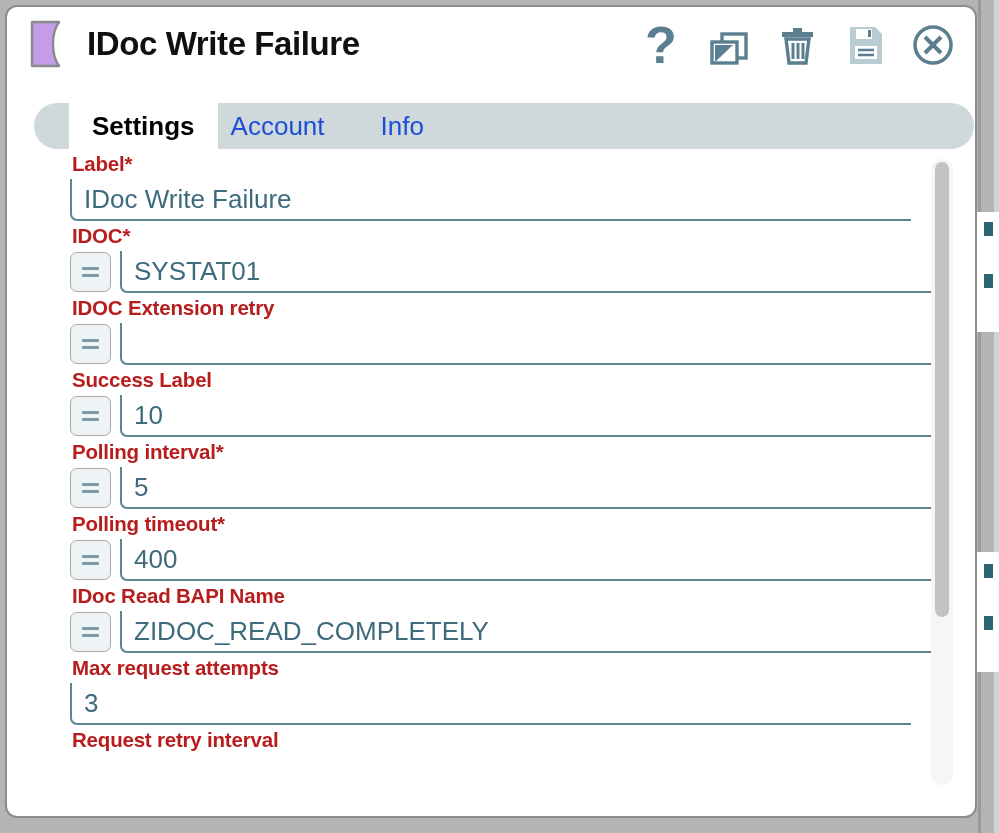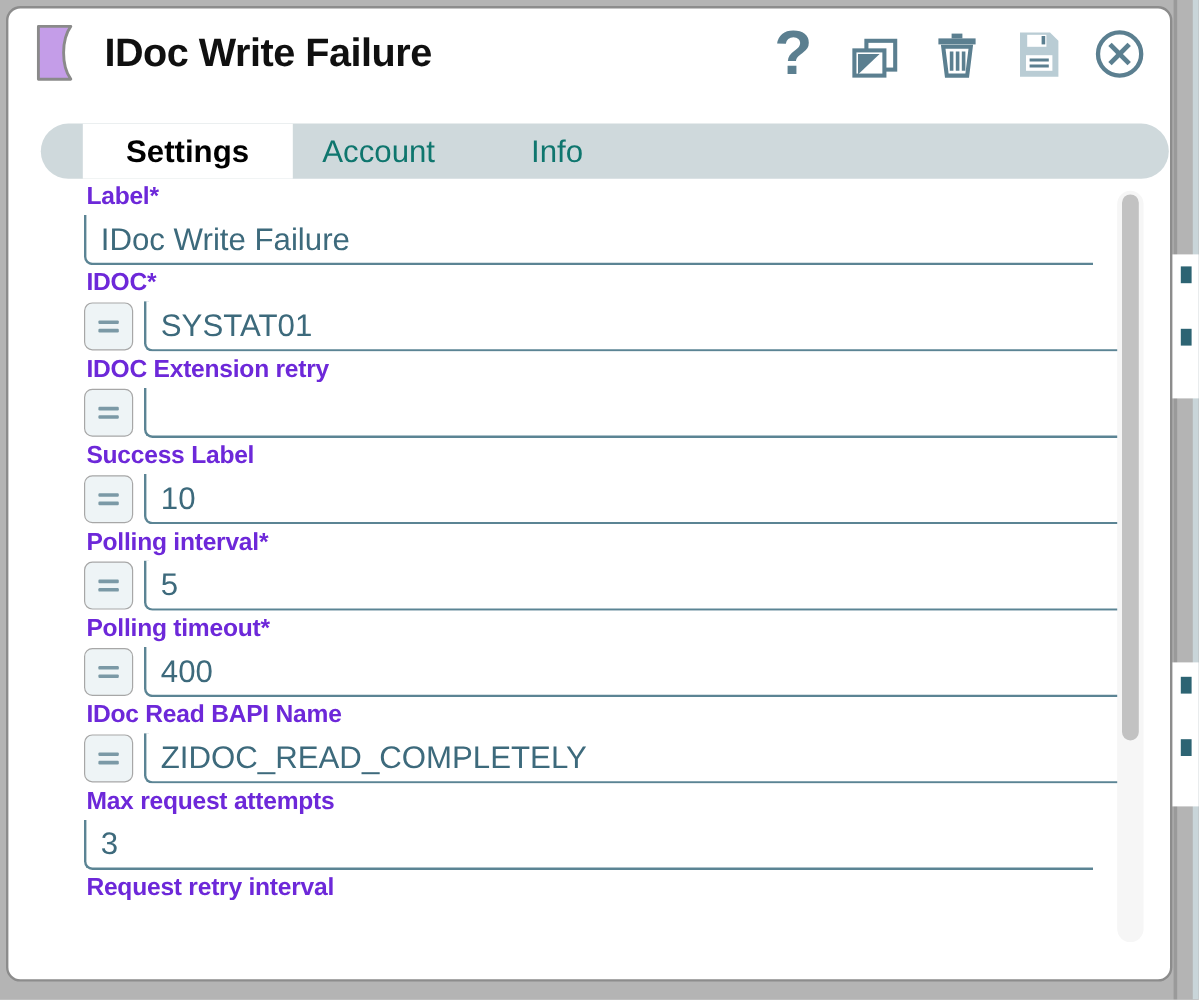--- a/index.html
+++ b/index.html
@@ -131,30 +131,30 @@
     overflow: hidden;
   }
   .tab-cap {
     width: 35px;
     flex: 0 0 35px;
   }
   .tab {
     display: flex;
     align-items: center;
     font-size: 26px;
-    color: #0f766e;
-    padding: 0 25px;
+    color: #1d4ed8;
+    padding: 0 13px;
     cursor: pointer;
     white-space: nowrap;
   }
   .tab.active {
     background: #ffffff;
     color: #000000;
     font-weight: bold;
-    padding: 0 36px;
+    padding: 0 23px;
   }
   .tab-spacer {
     flex: 1;
   }
 
   
   .body {
     position: absolute;
     left: 0;
     top: 144px;
@@ -171,21 +171,21 @@
   }
 
   .field {
     position: relative;
     padding: 0 0 0 63px;
     margin-bottom: 2px;
   }
   .field-label {
     font-size: 20.5px;
     font-weight: bold;
-    color: #6d28d9;
+    color: #b91c1c;
     letter-spacing: -0.2px;
     margin: 0 0 3px 2px;
     line-height: 25px;
     white-space: nowrap;
   }
   .field-row {
     display: flex;
     align-items: flex-start;
     gap: 9px;
   }

